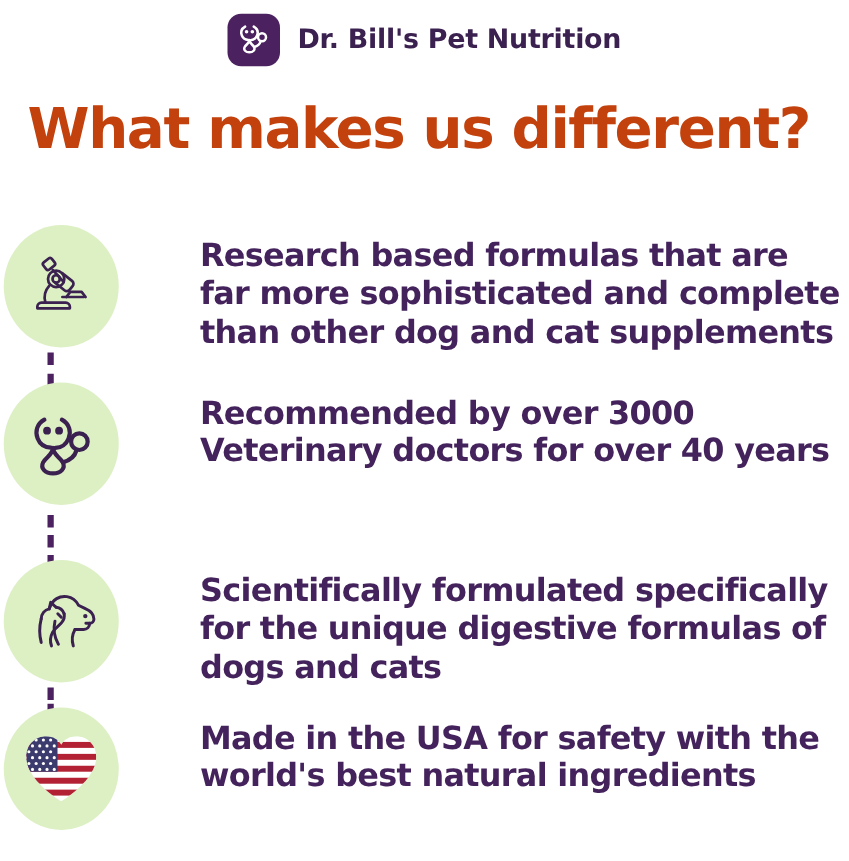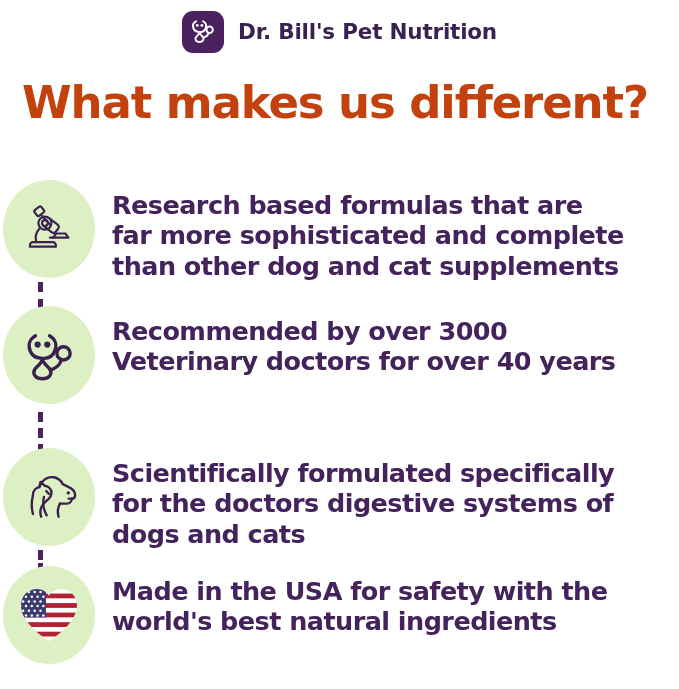--- a/index.html
+++ b/index.html
@@ -109,20 +109,21 @@
     flex: 1 1 auto;
     font-family: "DejaVu Sans", sans-serif;
     font-size: 25.5px;
     font-weight: bold;
     color: #44235C;
     line-height: 1.19;
     letter-spacing: -0.55px;
     padding-top: 10px;
     padding-right: 6px;
     white-space: pre-line;
+    margin-left: 48px;
   }
 
   
   .connector {
     position: absolute;
     left: 38px;
     width: 0;
     border-left: 5px dashed #4B2160;
   }
   .connector[data-index="0"] { top: 102px; height: 44px; }
@@ -216,21 +217,21 @@
             <path d="M25.5 21.2 L26.8 15.5 L31.5 19.8"></path>
             <path d="M31.5 19.8 C35 20.2 37.5 22.5 38.5 25.5"></path>
             <path d="M38.5 25.5 C39 28 38.3 30.8 36.5 33 C34 36 30.5 37.8 28.5 41.5 C26.5 45.2 26 49.5 27.5 53.5"></path>
             <path d="M18.5 30 C17 36 16.8 44 18.5 50.5"></path>
             <path d="M33 25.5 L36 28.5"></path>
           </svg>
         </span>
       </div>
     </div>
     <div class="feature-text">Scientifically formulated specifically
-for the doctors digestive systems of
+for the unique digestive formulas of
 dogs and cats</div>
   </div>
 
   <div class="feature-row" data-index="3">
     <div class="feature-icon-wrap">
       <div class="icon-circle">
         <span>
           <svg width="64" height="62" viewBox="0 0 64 62">
             <defs>
               <clipPath id="heartClip">

